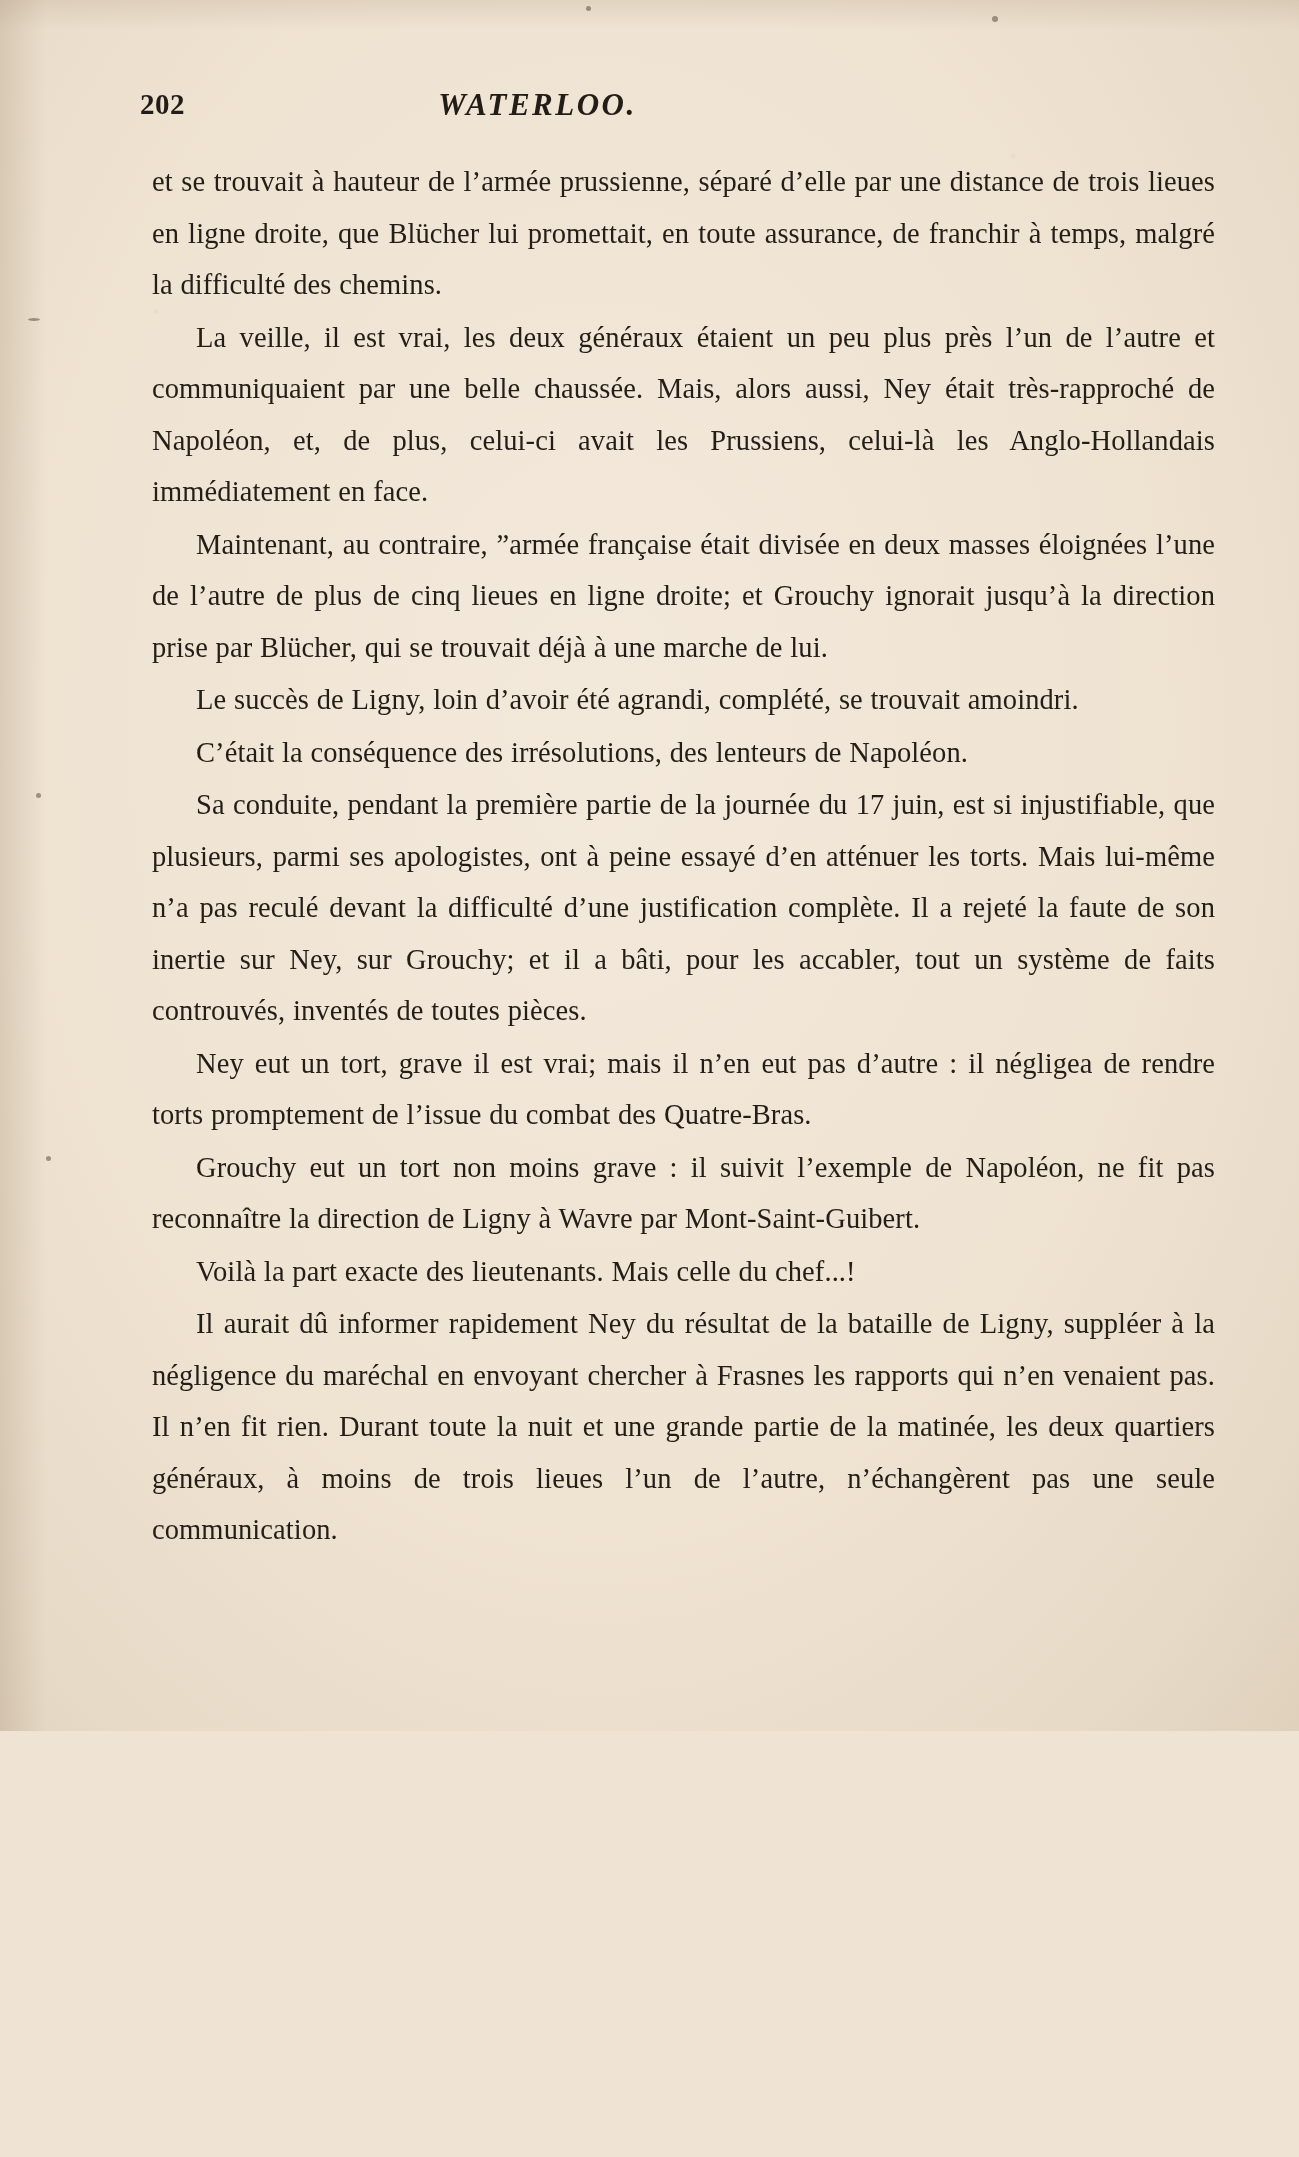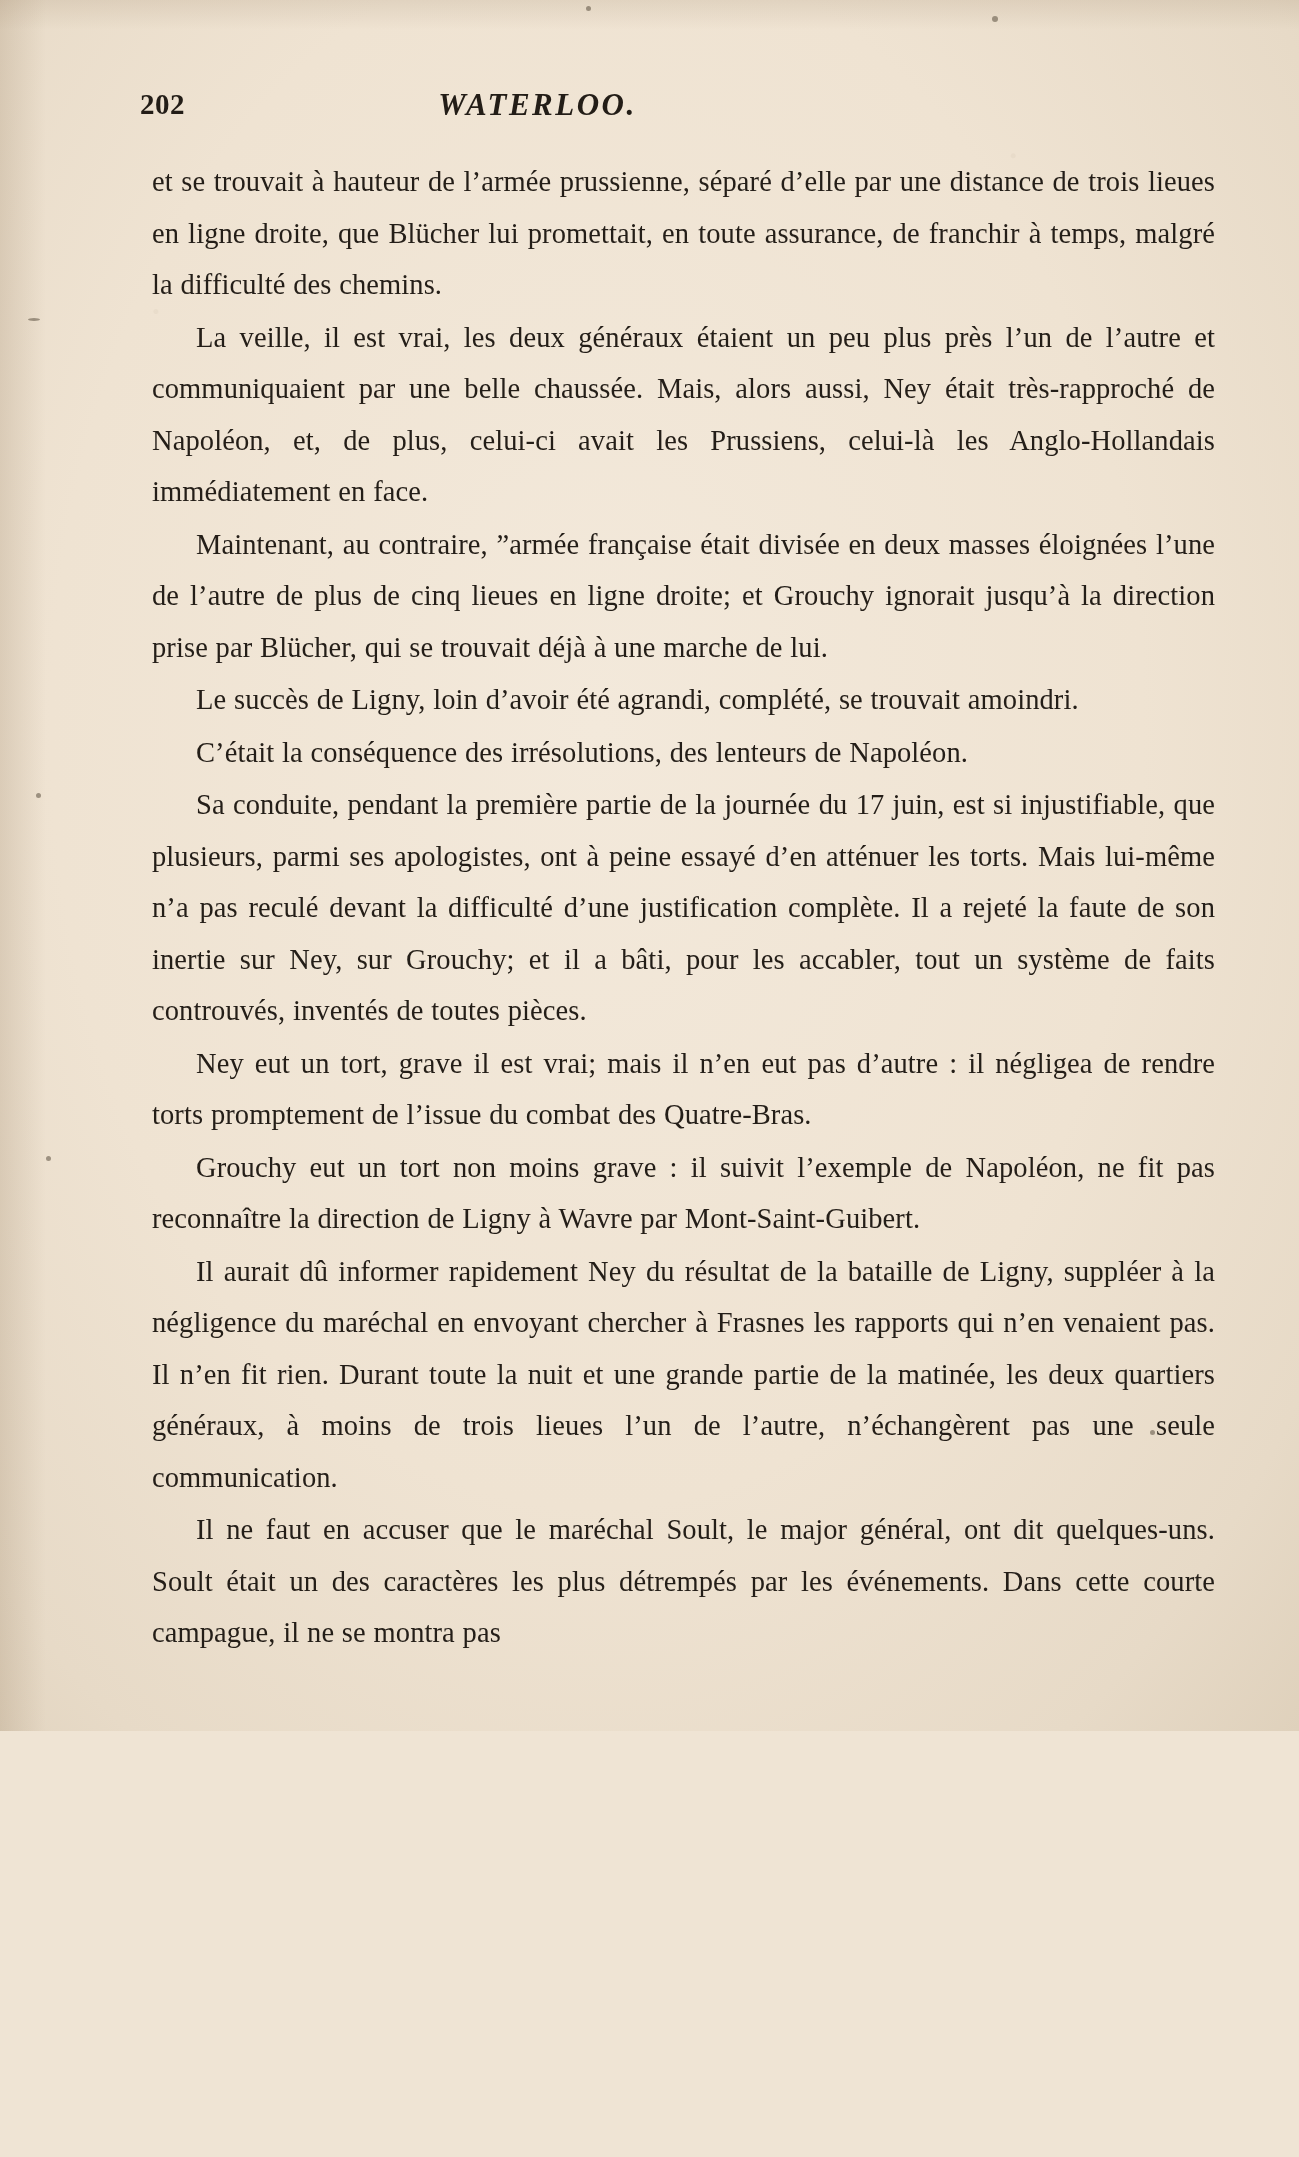--- a/index.html
+++ b/index.html
@@ -131,18 +131,18 @@
 
     <div class="body-text">
       <p class="noindent">et se trouvait à hauteur de l’armée prussienne, séparé d’elle par une distance de trois lieues en ligne droite, que Blücher lui promettait, en toute assurance, de franchir à temps, malgré la difficulté des chemins.</p>
       <p class="indent">La veille, il est vrai, les deux généraux étaient un peu plus près l’un de l’autre et communiquaient par une belle chaussée. Mais, alors aussi, Ney était très-rapproché de Napoléon, et, de plus, celui-ci avait les Prussiens, celui-là les Anglo-Hollandais immédiatement en face.</p>
       <p class="indent">Maintenant, au contraire, ”armée française était divisée en deux masses éloignées l’une de l’autre de plus de cinq lieues en ligne droite; et Grouchy ignorait jusqu’à la direction prise par Blücher, qui se trouvait déjà à une marche de lui.</p>
       <p class="indent">Le succès de Ligny, loin d’avoir été agrandi, complété, se trouvait amoindri.</p>
       <p class="indent">C’était la conséquence des irrésolutions, des lenteurs de Napoléon.</p>
       <p class="indent">Sa conduite, pendant la première partie de la journée du 17 juin, est si injustifiable, que plusieurs, parmi ses apologistes, ont à peine essayé d’en atténuer les torts. Mais lui-même n’a pas reculé devant la difficulté d’une justification complète. Il a rejeté la faute de son inertie sur Ney, sur Grouchy; et il a bâti, pour les accabler, tout un système de faits controuvés, inventés de toutes pièces.</p>
       <p class="indent">Ney eut un tort, grave il est vrai; mais il n’en eut pas d’autre : il négligea de rendre torts promptement de l’issue du combat des Quatre-Bras.</p>
       <p class="indent">Grouchy eut un tort non moins grave : il suivit l’exemple de Napoléon, ne fit pas reconnaître la direction de Ligny à Wavre par Mont-Saint-Guibert.</p>
+      <p class="indent">Voilà la part exacte des lieutenants. Mais celle du chef...!</p>
       <p class="indent">Il aurait dû informer rapidement Ney du résultat de la bataille de Ligny, suppléer à la négligence du maréchal en envoyant chercher à Frasnes les rapports qui n’en venaient pas. Il n’en fit rien. Durant toute la nuit et une grande partie de la matinée, les deux quartiers généraux, à moins de trois lieues l’un de l’autre, n’échangèrent pas une seule communication.</p>
-      <p class="indent">Il ne faut en accuser que le maréchal Soult, le major général, ont dit quelques-uns. Soult était un des caractères les plus détrempés par les événements. Dans cette courte campague, il ne se montra pas</p>
     </div>
 
   </div>
 </div>
 
 </body></html>

